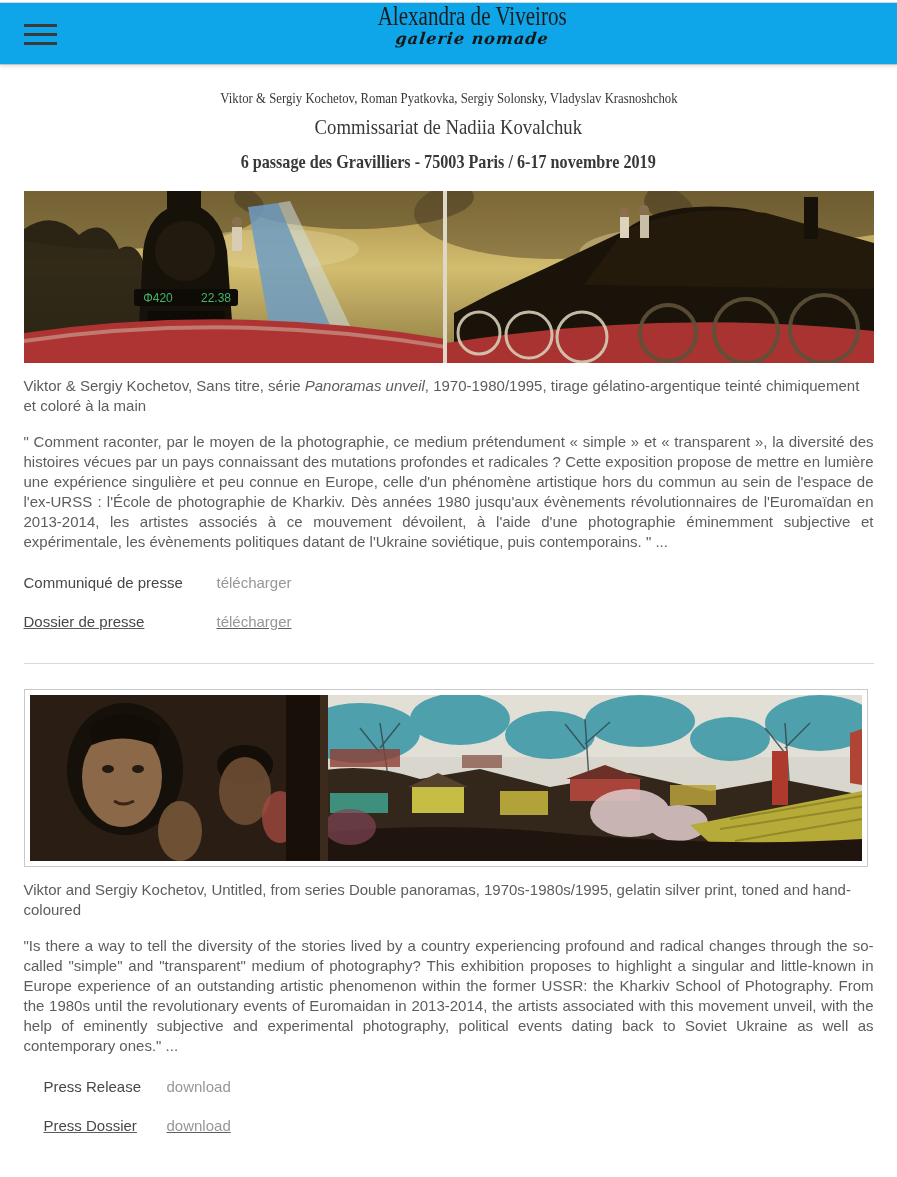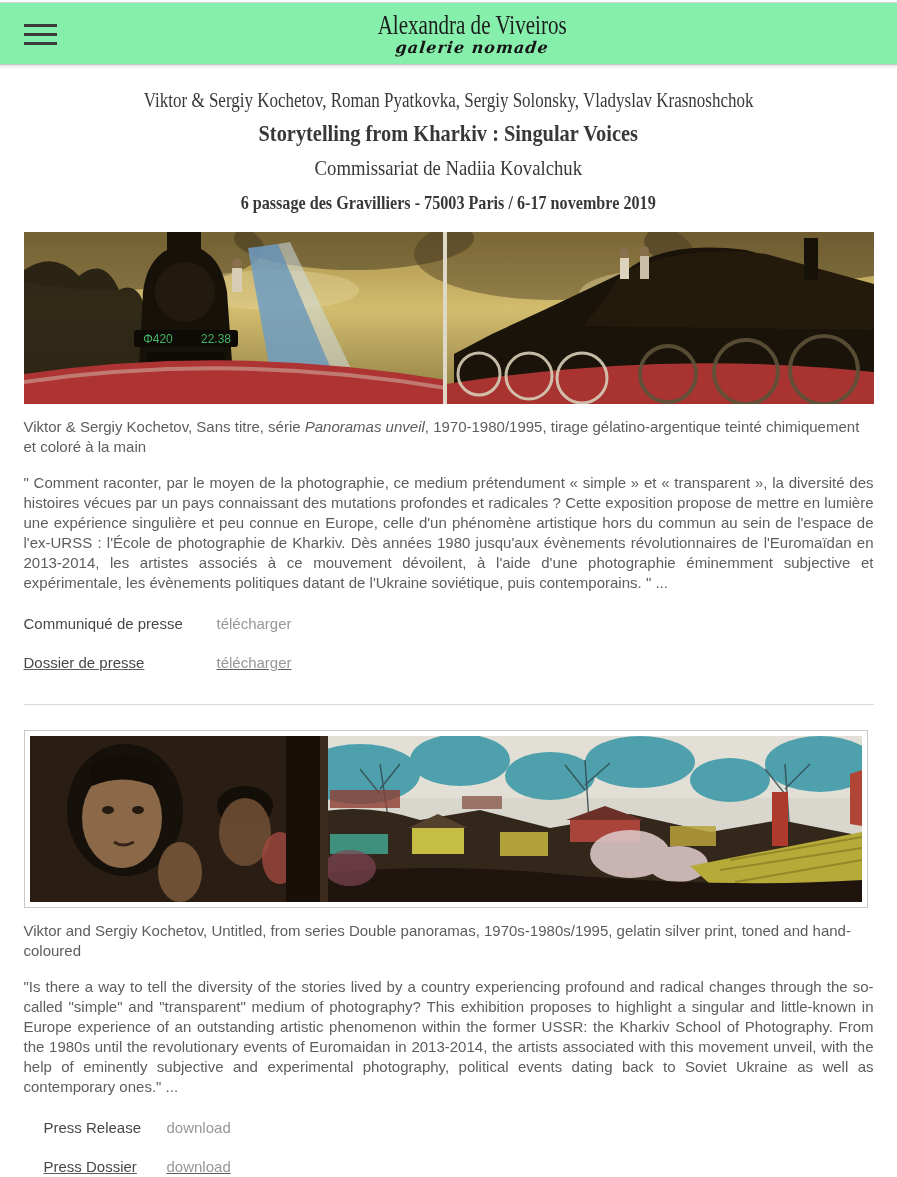--- a/index.html
+++ b/index.html
@@ -5,24 +5,24 @@
   * { margin:0; padding:0; box-sizing:border-box; }
   html,body { background:#ffffff; }
   body {
     width:897px; margin:0 auto; font-family:"Liberation Sans", sans-serif;
     color:#5d5d5d; position:relative;
   }
   .top-hairline { height:1px; background:#d6d6d6; margin-top:2px; }
 
   
   .site-header {
-    position:relative; height:62px; background:#86efac;
+    position:relative; height:62px; background:#0ea5e9;
     border-bottom:1px solid #c4c4c4;
     box-shadow:0 2px 3px rgba(0,0,0,0.10);
-    display:flex; align-items:center; justify-content:center;padding-left:48px;
+    display:flex; justify-content:center;padding-left:48px;
   }
   .hamburger {
     position:absolute; left:24px; top:21px; width:33px; height:21px;
     display:flex; flex-direction:column; justify-content:space-between;
     cursor:pointer; background:none; border:none;
   }
   .hamburger span { display:block; height:3px; background:#3a3a3a; }
   .logo { text-align:center; line-height:1; cursor:pointer; }
   .logo-name {
     display:inline-block; font-family:"Liberation Serif", serif;
@@ -37,21 +37,21 @@
   }
 
   
   .main { max-width:850px; margin:0 auto; padding-top:24px; padding-bottom:34px; }
 
   .titles { text-align:center; color:#383838; }
   .titles .cond {
     display:inline-block; transform:scaleX(0.85); transform-origin:center;
     font-family:"Liberation Serif", serif; white-space:nowrap;
   }
-  .t-artists { font-size:20px; margin-bottom:7px; }
+  .t-artists { font-size:15px; margin-bottom:7px; }
   .t-title   { font-size:24px; font-weight:bold; margin-bottom:8px; }
   .t-curator { font-size:22px; margin-bottom:11px; }
   .t-venue   { font-size:19px; font-weight:bold; margin-bottom:18px; }
 
   figure.artwork { margin:0; line-height:0; cursor:pointer; }
   figure.artwork svg { display:block; }
   .framed {
     display:inline-block; border:1px solid #c9c9c9; background:#fff;
     padding:5px; line-height:0;
   }
@@ -90,21 +90,20 @@
   <div class="logo">
     <div class="logo-name">Alexandra de Viveiros</div>
     <div class="logo-sub">galerie nomade</div>
   </div>
 </header>
 
 <main class="main">
 
   <section class="titles">
     <div class="t-artists"><span class="cond">Viktor &amp; Sergiy Kochetov, Roman Pyatkovka, Sergiy Solonsky, Vladyslav Krasnoshchok</span></div>
-    <div class="t-title"><span class="cond">Storytelling from Kharkiv : Singular Voices</span></div>
     <div class="t-curator"><span class="cond">Commissariat de Nadiia Kovalchuk</span></div>
     <div class="t-venue"><span class="cond">6 passage des Gravilliers - 75003 Paris / 6-17 novembre 2019</span></div>
   </section>
 
   <figure class="artwork">
     <svg width="850" height="172" viewBox="0 0 850 172" preserveAspectRatio="none">
       <defs>
         <linearGradient id="sky1" x1="0" y1="0" x2="0" y2="1">
           <stop offset="0" stop-color="#a8904a"></stop>
           <stop offset="0.45" stop-color="#d2bc6e"></stop>

